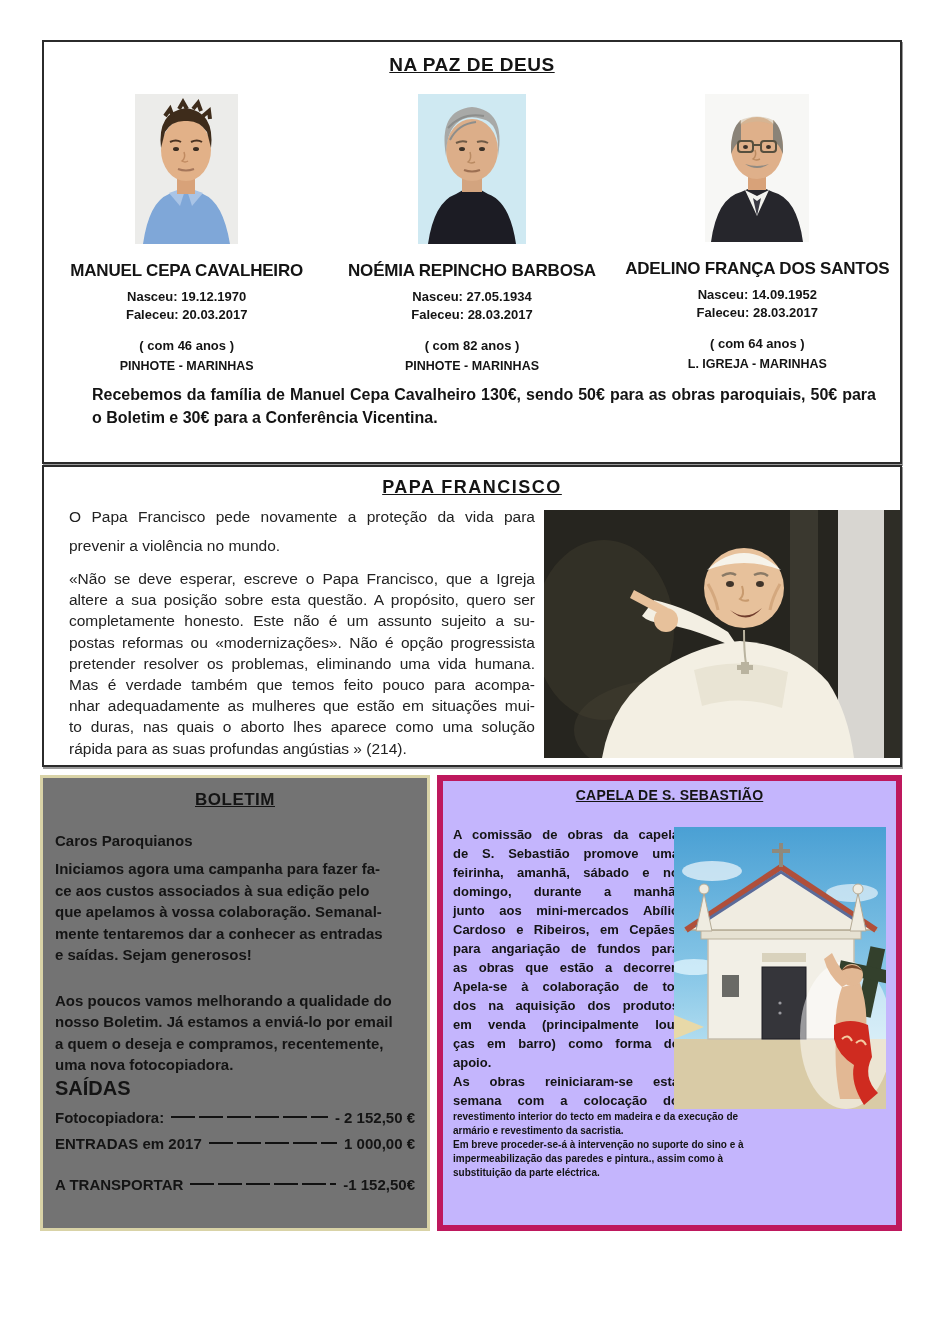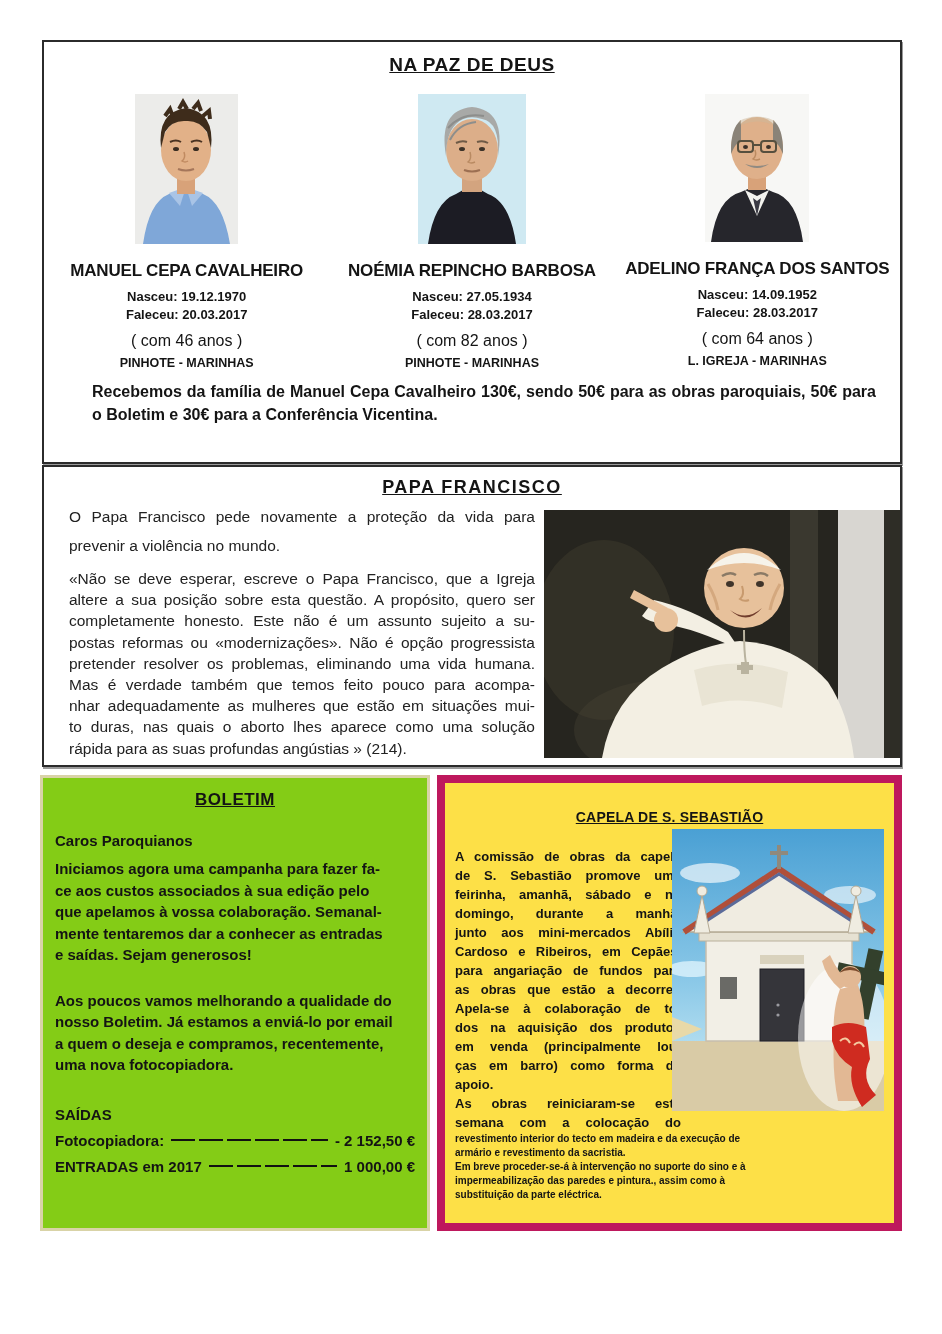--- a/index.html
+++ b/index.html
@@ -19,21 +19,21 @@
   .top-box { position: absolute; left: 42px; top: 40px; width: 860px; height: 424px; overflow: hidden; }
   .memorial-title {
     text-align: center; font-size: 19px; font-weight: bold;
     text-decoration: underline; margin-top: 12px; letter-spacing: .5px;
   }
   .obit-row { display: flex; margin-top: 4px; }
   .obit { flex: 1; text-align: center; }
   .photo-frame { display: inline-block; margin-top: 14px; line-height: 0; }
   .obit-name { font-size: 17px; font-weight: bold; margin-top: 13px; letter-spacing: -0.2px; }
   .obit-details { margin-top: 7px; font-size: 13px; font-weight: bold; line-height: 18px; }
-  .obit-age { margin-top: 8px; font-size: 16px; font-weight: normal; }
+  .obit-age { margin-top: 14px; font-size: 13px; font-weight: bold; }
   .obit-place { margin-top: 6px; font-size: 12.5px; font-weight: bold; }
   .donations { margin: 11px 24px 0 48px; }
   .donation-par {
     font-size: 16px; font-weight: bold; line-height: 22.5px;
     text-align: justify;
   }
 
   
   .pope-box { position: absolute; left: 42px; top: 465px; width: 860px; height: 302px; overflow: hidden; }
   .pope-title {
@@ -45,45 +45,45 @@
   .stretch-line { text-align: justify; text-align-last: justify; }
   .pope-p1a { line-height: 22px; }
   .pope-p1b { line-height: 22px; margin-top: 7px; }
   .pope-p2 { margin-top: 11px; line-height: 21.2px; white-space: pre-line; }
   .pope-p2last { line-height: 21px; }
   .pope-photo-frame { margin: 4px 0 0 9px; line-height: 0; }
 
   
   .boletim-box {
     position: absolute; left: 40px; top: 775px; width: 390px; height: 456px;
-    background: #84cc16; border: 3px solid #d9d3a7; padding: 10px 12px; overflow: hidden;
+    background: #737373; border: 3px solid #d9d3a7; padding: 10px 12px; overflow: hidden;
   }
   .boletim-title {
     text-align: center; font-size: 17px; font-weight: bold;
     text-decoration: underline; margin-top: 2px; letter-spacing: .5px;
   }
   .boletim-greeting { margin-top: 22px; font-size: 15px; font-weight: bold; }
   .boletim-par {
     margin-top: 24px; font-size: 15px; font-weight: bold;
     line-height: 21.5px; white-space: pre-line;
   }
   .boletim-par2 { margin-top: 9px; }
-  .saidas-heading { margin-top: 30px; font-size: 15px; font-weight: bold; }
+  .saidas-heading { margin-top: 1px; font-size: 20px; font-weight: bold; }
   .expense-row { display: flex; align-items: center; margin-top: 9px; font-size: 15px; font-weight: bold; }
   .dash-leader {
     flex: 1; height: 2px; margin: 0 7px;
     background: repeating-linear-gradient(90deg, #111 0 24px, transparent 24px 28px);
   }
   .expense-value { white-space: nowrap; }
   .transport-row { margin-top: 24px; }
 
   
   .capela-box {
     position: absolute; left: 437px; top: 775px; width: 465px; height: 456px;
-    border: 8px solid #be185d; background: #fde047; padding: 24px 10px; overflow: hidden;
+    border: 6px solid #be185d; background: #c4b5fd; padding: 4px 10px; overflow: hidden;
   }
   .capela-title {
     text-align: center; font-size: 14px; font-weight: bold;
     text-decoration: underline; margin-top: 2px; letter-spacing: .2px;
   }
   .capela-narrow {
     margin-top: 22px; width: 226px; font-size: 13px; font-weight: bold;
     line-height: 19px; white-space: pre-line;
     text-align: justify; text-align-last: justify;
   }
@@ -256,20 +256,25 @@
 
     <div class="expense-row">
       <span>Fotocopiadora:</span>
       <span class="dash-leader"></span>
       <span class="expense-value">- 2 152,50 €</span>
     </div>
     <div class="expense-row">
       <span>ENTRADAS em 2017</span>
       <span class="dash-leader"></span>
       <span class="expense-value">1 000,00 €</span>
+    </div>
+    <div class="expense-row transport-row">
+      <span>A TRANSPORTAR</span>
+      <span class="dash-leader"></span>
+      <span class="expense-value">-1 152,50€</span>
     </div>
   </section>
 
   <section class="capela-box">
     <h2 class="capela-title">CAPELA DE S. SEBASTIÃO</h2>
     <p class="capela-narrow">A comissão de obras da capela
 de S. Sebastião promove uma
 feirinha, amanhã, sábado e no
 domingo, durante a manhã,
 junto aos mini-mercados Abílio

